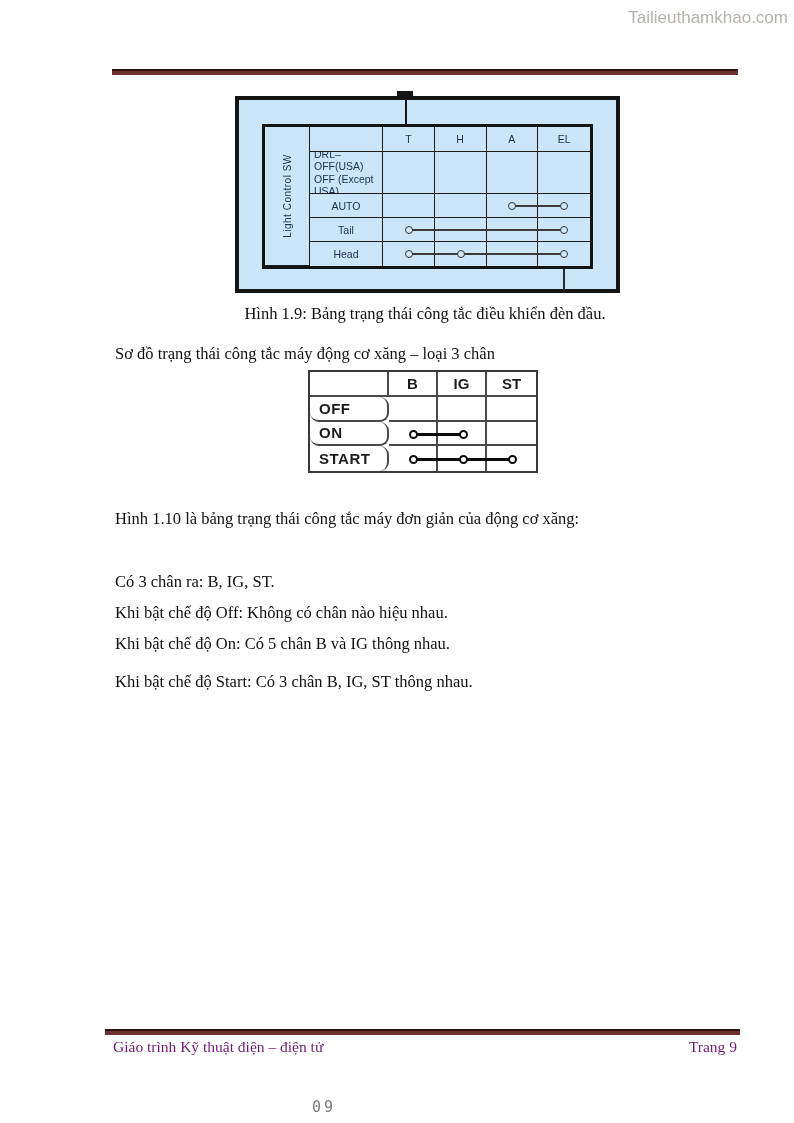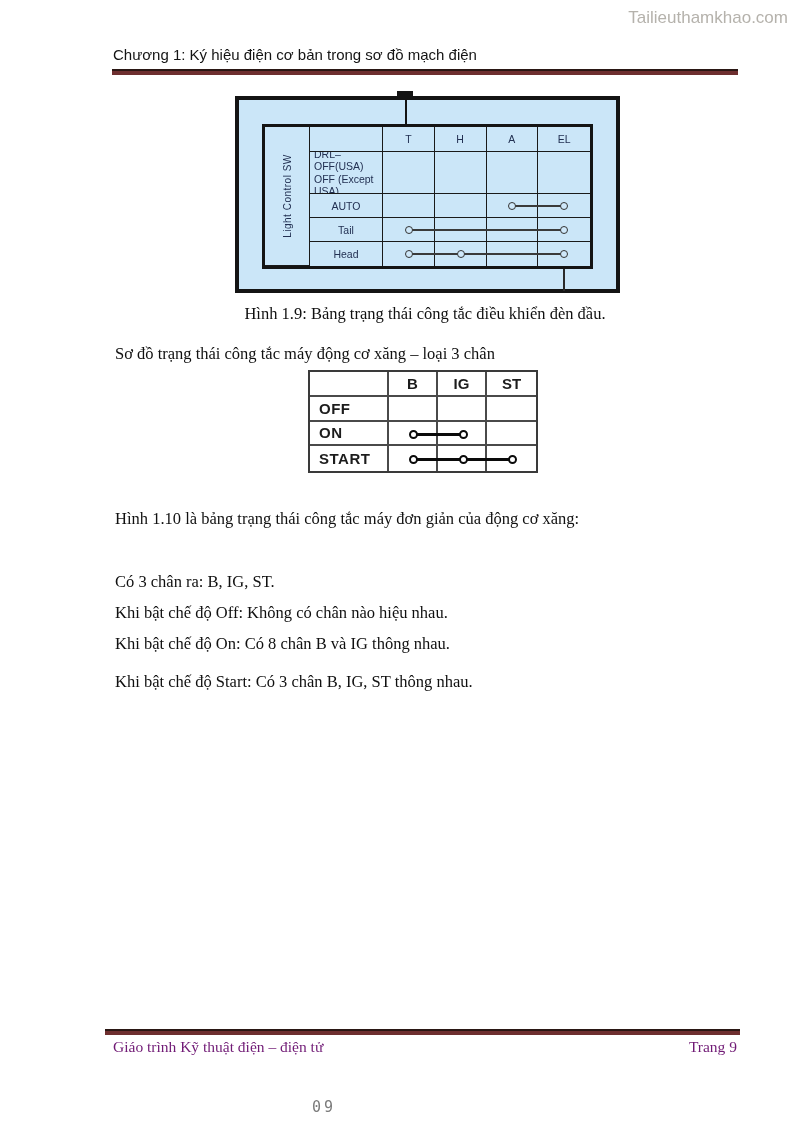--- a/index.html
+++ b/index.html
@@ -81,21 +81,21 @@
     grid-template-columns:79px 1fr 1fr 1fr;
     grid-template-rows:25px 1fr 1fr 1fr;
     font-family:"Liberation Sans", sans-serif; font-weight:700; color:#1c1c1c;
   }
   .fig2-table .cell {
     border-right:2px solid #4a4a4a; border-bottom:2px solid #4a4a4a;
     display:flex; align-items:center; justify-content:center; font-size:15px;
   }
   .fig2-table .cell.no-r { border-right:none; }
   .fig2-table .cell.no-b { border-bottom:none; }
-  .fig2-table .rowlab { justify-content:flex-start; padding-left:9px; letter-spacing:0.5px; }
+  .fig2-table .rowlab { justify-content:flex-start; padding-left:9px; letter-spacing:0.5px;border-radius:9px; }
 
   
   .caption {
     position:absolute; left:113px; width:624px; text-align:center;
     font-size:16.5px; color:#101010;
   }
   .bodyline {
     position:absolute; left:115px; font-size:16.5px; color:#101010; white-space:nowrap;
   }
   .footer-row {
@@ -109,21 +109,20 @@
     color:#7b7b7b; letter-spacing:3px;
   }
 </style>
 </head>
 <body>
 
 <div class="page">
 
   <div class="watermark">Tailieuthamkhao.com</div>
 
-  <div class="header-title">Chương 1: Ký hiệu điện cơ bản trong sơ đồ mạch điện</div>
   <div class="rule-thickthin rule-header"></div>
 
   <div class="fig1-box"></div>
   <div class="fig1-toptab"></div>
   <div class="fig1-vline-top"></div>
   <div class="fig1-vline-bottom"></div>
 
   <div class="fig1-table">
     <div class="cell fig1-side">
       <span>Light Control SW</span>
@@ -213,21 +212,21 @@
     <div class="line"></div>
     <div class="dot at-start"></div>
     <div class="dot" style="left:50px;"></div>
     <div class="dot at-end"></div>
   </div>
 
 
   <div class="bodyline" style="top:509px;">Hình 1.10 là bảng trạng thái công tắc máy đơn giản của động cơ xăng:</div>
   <div class="bodyline" style="top:572px;">Có 3 chân ra: B, IG, ST.</div>
   <div class="bodyline" style="top:603px;">Khi bật chế độ Off: Không có chân nào hiệu nhau.</div>
-  <div class="bodyline" style="top:634px;">Khi bật chế độ On: Có 8 chân B và IG thông nhau.</div>
+  <div class="bodyline" style="top:634px;">Khi bật chế độ On: Có 5 chân B và IG thông nhau.</div>
   <div class="bodyline" style="top:672px;text-align:right;">Khi bật chế độ Start: Có 3 chân B, IG, ST thông nhau.</div>
 
   <div class="rule-thickthin rule-footer"></div>
   <div class="footer-row">
     <span>Giáo trình Kỹ thuật điện – điện tử</span>
     <span>Trang 9</span>
   </div>
 
   <div class="page-num">09</div>
 

